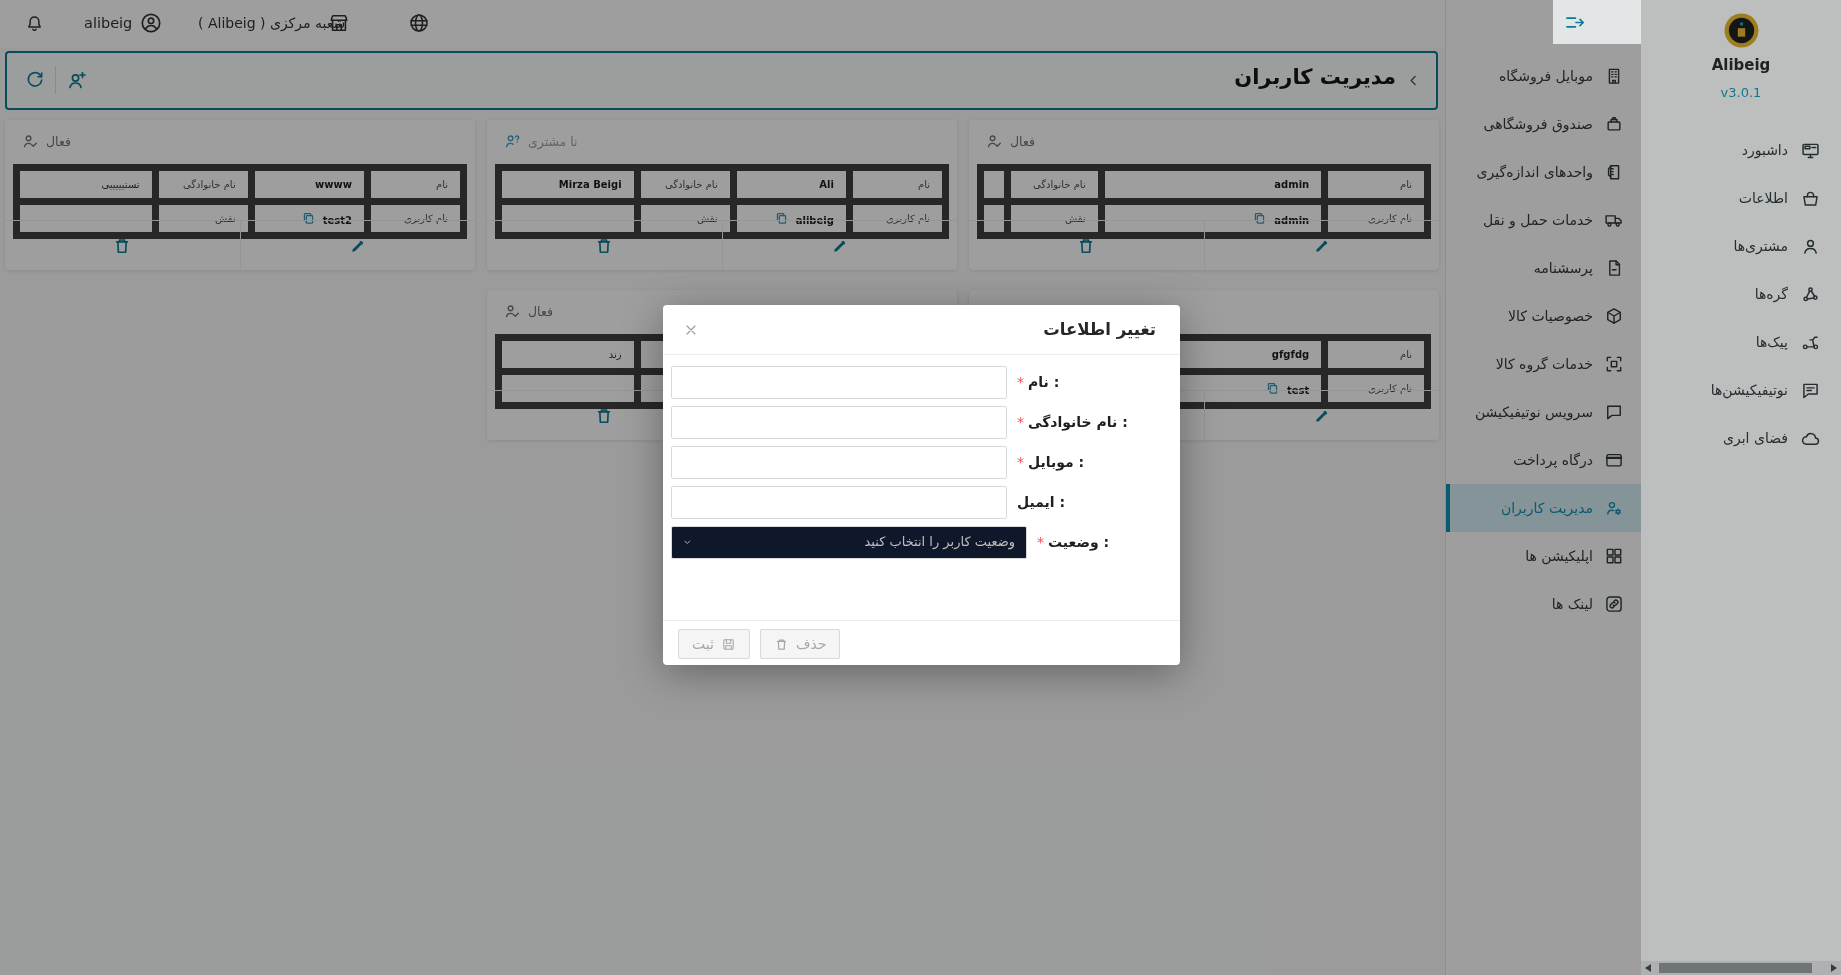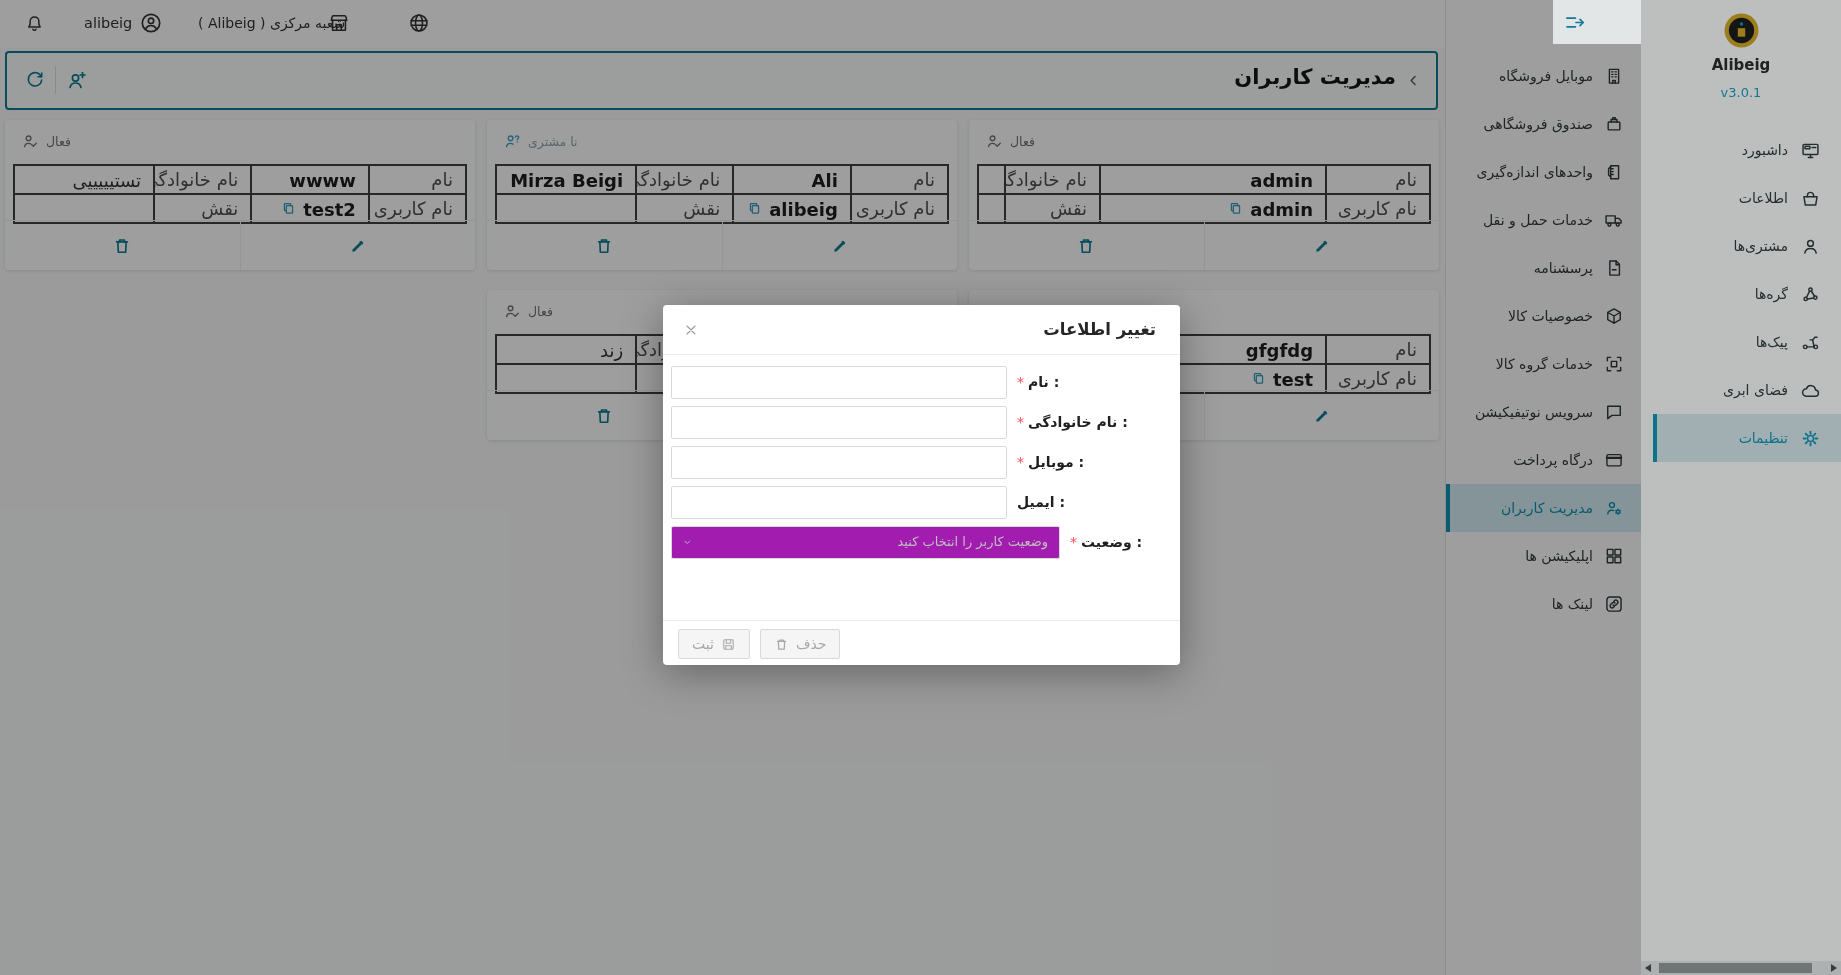--- a/index.html
+++ b/index.html
@@ -29,21 +29,21 @@
 
   
   .card{position:absolute;width:470px;height:150px;background:#fff;border-radius:4px;box-shadow:0 1px 4px rgba(0,0,0,.12)}
   .badge{position:absolute;left:16px;top:9px;height:24px;display:flex;align-items:center;gap:6px;direction:ltr}
   .badge .iph{width:19px;height:19px}
   .badge .blbl{font-size:12.5px}
   .state-active{color:#737373}
   .state-unknown .iph{color:#35a3c9}
   .state-unknown .blbl{color:#93a5ab}
   table.ctab{position:absolute;left:8px;top:44px;width:454px;border-collapse:collapse;table-layout:fixed;direction:rtl}
-  .ctab td{border:2px solid #404040;height:27px;padding:0 12px;font-size:18px;overflow:hidden;white-space:nowrap}
+  .ctab td{border:7px solid #404040;height:27px;padding:0 12px;font-size:10px;overflow:hidden;white-space:nowrap}
   .ctab td.l{color:#4f4f4f}
   .ctab td.v{color:#1d1d1d}
   .ctab td.v .cval{font-weight:bold;direction:ltr;unicode-bidi:embed;display:inline-block;vertical-align:middle}
   .ctab td.v .faval{font-weight:normal;color:#333}
   .iph.copy{width:15px;height:15px;color:#2f9cbd;vertical-align:-2px;margin-right:7px;cursor:pointer}
   .iph.copy svg{stroke-width:2}
   .cfoot{position:absolute;left:0;right:0;top:100px;height:49px;border-top:1px solid #f0f0f0;display:flex;direction:rtl}
   .cfoot .half{flex:1;display:flex;align-items:center;justify-content:center;color:#0d7b95}
   .cfoot .half+.half{border-right:1px solid #f0f0f0}
   .cfoot .iph{width:20px;height:20px;cursor:pointer}
@@ -91,21 +91,21 @@
   #modal-fields{position:absolute;top:57px;left:8px;right:8px}
   .f-row{height:40px;display:flex;direction:ltr;align-items:center}
   .f-input{width:336px;height:33px;border:1px solid #d9d9d9;border-radius:2px;background:#fff;box-sizing:border-box;
            font-family:inherit;font-size:14px;padding:0 10px;direction:rtl;outline:none}
   .f-group{width:336px;height:33px;display:flex;direction:ltr}
   .f-addon{width:47px;height:33px;box-sizing:border-box;border:1px solid #d9d9d9;border-right:none;border-radius:2px 0 0 2px;
            background:#fafafa;display:flex;align-items:center;justify-content:center;color:#1583a5}
   .f-addon .iph{width:18px;height:18px}
   .f-addon .iph svg{stroke-width:2.2}
   .f-group .f-input{width:289px;border-radius:0 2px 2px 0}
-  .f-select{width:389px;height:33px;border:1px solid #d9d9d9;border-radius:2px;box-sizing:border-box;position:relative;background:#a21caf;cursor:pointer}
+  .f-select{width:356px;height:33px;border:1px solid #d9d9d9;border-radius:2px;box-sizing:border-box;position:relative;background:#0f172a;cursor:pointer}
   .f-select .ph-txt{position:absolute;right:11px;top:7px;font-size:13px;color:#bfbfbf}
   .f-select .chev{position:absolute;left:10px;top:10px;width:13px;height:13px;color:#bfbfbf}
   .f-label{flex:1;padding-left:10px;font-size:14px;font-weight:600;color:#1f1f1f;direction:ltr;text-align:left;white-space:nowrap}
   .f-label .req{color:#ff4d4f;margin-right:4px;font-weight:normal}
   .m-fline{position:absolute;left:0;right:0;top:315px;height:1px;background:#ececec}
   .m-btns{position:absolute;left:15px;top:324px;display:flex;direction:ltr;gap:10px}
   .m-btn{height:30px;padding:0 13px;display:flex;align-items:center;gap:7px;background:#f5f5f5;border:1px solid #d9d9d9;
          border-radius:2px;color:#a8a8a8;font-size:14px;font-family:inherit;cursor:not-allowed}
   .m-btn .iph{width:15px;height:15px}
 </style>
@@ -632,33 +632,33 @@
             <path d="M8 17h8"></path>
             <path d="M16 17l-1.5-8h-3"></path>
             <path d="M14.5 9 17 6h2.5"></path>
           </svg>
         </span>
         <span class="olbl">پیک‌ها</span>
       </div>
       <div class="o-item">
         <span class="iph">
           <svg viewBox="0 0 24 24">
+            <path d="M4.5 5h15v11h-10l-5 4z"></path>
+            <path d="M8 9h8M8 12h5"></path>
+          </svg>
+        </span>
+        <span class="olbl">نوتیفیکیشن‌ها</span>
+      </div>
+      <div class="o-item">
+        <span class="iph">
+          <svg viewBox="0 0 24 24">
             <path d="M7 18.5h10.3a3.6 3.6 0 0 0 .4-7.2A5.3 5.3 0 0 0 7.4 10a4.25 4.25 0 0 0-.4 8.5z"></path>
           </svg>
         </span>
         <span class="olbl">فضای ابری</span>
-      </div>
-      <div class="o-item selected">
-        <span class="iph">
-          <svg viewBox="0 0 24 24">
-            <circle cx="12" cy="12" r="3.4"></circle>
-            <path d="M12 4.2v2.3M12 17.5v2.3M19.8 12h-2.3M6.5 12H4.2M17.5 6.5l-1.6 1.6M8.1 15.9l-1.6 1.6M17.5 17.5l-1.6-1.6M8.1 8.1 6.5 6.5" stroke-width="2.2"></path>
-          </svg>
-        </span>
-        <span class="olbl">تنظیمات</span>
       </div>
     </div>
   <div id="hscroll">
     <span class="sb-btn sb-left">
         <span class="tri-l"></span>
       </span>
     <span class="sb-thumb"></span>
     <span class="sb-btn sb-right">
         <span class="tri-r"></span>
       </span>

